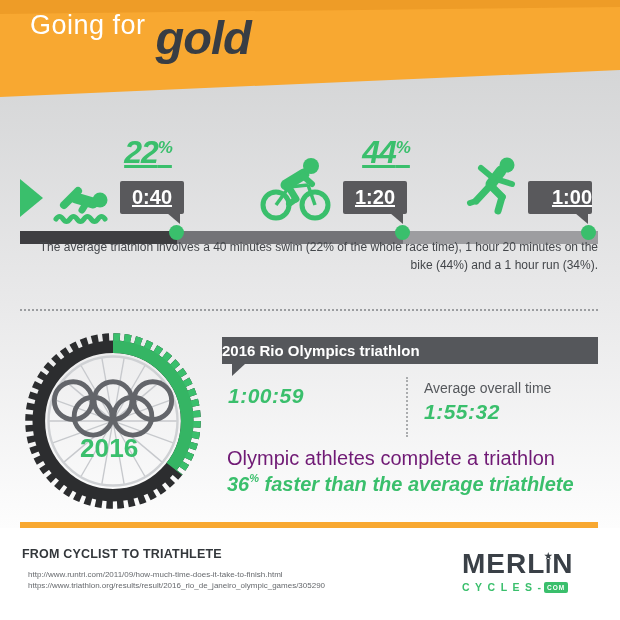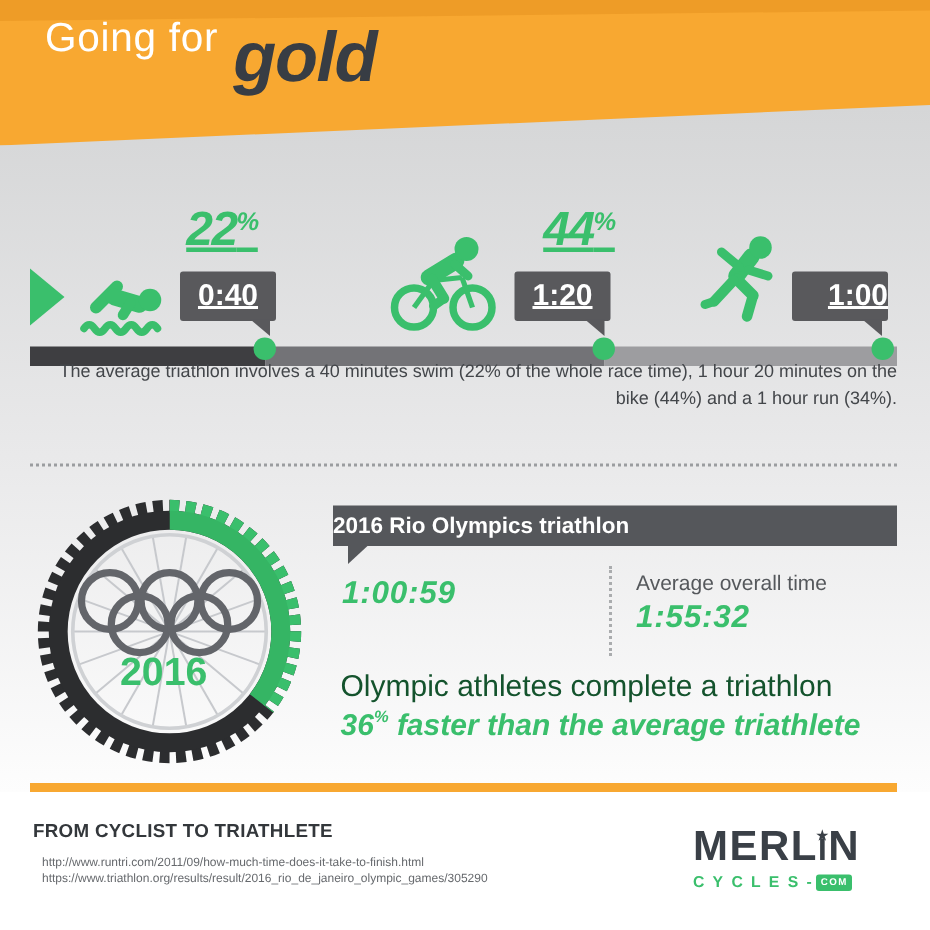--- a/index.html
+++ b/index.html
@@ -65,21 +65,21 @@
              color:#ffffff; font-size:15px; font-weight:700; line-height:27px; padding-left:0; }
   .rio-bar::after { content:""; position:absolute; left:10px; bottom:-12px; width:0; height:0;
                     border-top:12px solid #55575b; border-right:13px solid transparent; }
 
   .stat { position:absolute; top:380px; }
   .stat-1 { left:228px; } .stat-2 { left:424px; }
   .stat-label { font-size:14px; color:#55585c; }
   .stat-value { margin-top:4px; font-size:21px; font-weight:700; font-style:italic; color:#3abf6c; letter-spacing:0.5px; }
   .stat-div { position:absolute; left:406px; top:377px; height:60px; border-left:2px dotted #aaacae; }
 
-  .sum1 { position:absolute; left:227px; top:447px; font-size:20px; color:#14532d; }
+  .sum1 { position:absolute; left:227px; top:447px; font-size:20px; color:#701a75; }
   .sum2 { position:absolute; left:227px; top:473px; font-size:20px; font-weight:700; font-style:italic; color:#3abf6c; }
   .sum2 sup { font-size:11px; position:relative; top:-1px; }
 
   
   .foot-bar { position:absolute; left:20px; top:522px; width:578px; height:6px; background:#f8a831; }
   .foot-head { position:absolute; left:22px; top:547px; font-size:12.5px; font-weight:700; color:#33373b; letter-spacing:0.2px; }
   .sources { position:absolute; left:28px; top:569px; font-size:8px; line-height:11px; color:#66696d; }
 
   .logo { position:absolute; left:462px; top:550px; width:150px; }
   .logo-word { font-size:28px; font-weight:700; color:#3a4047; letter-spacing:1px; line-height:28px; }

